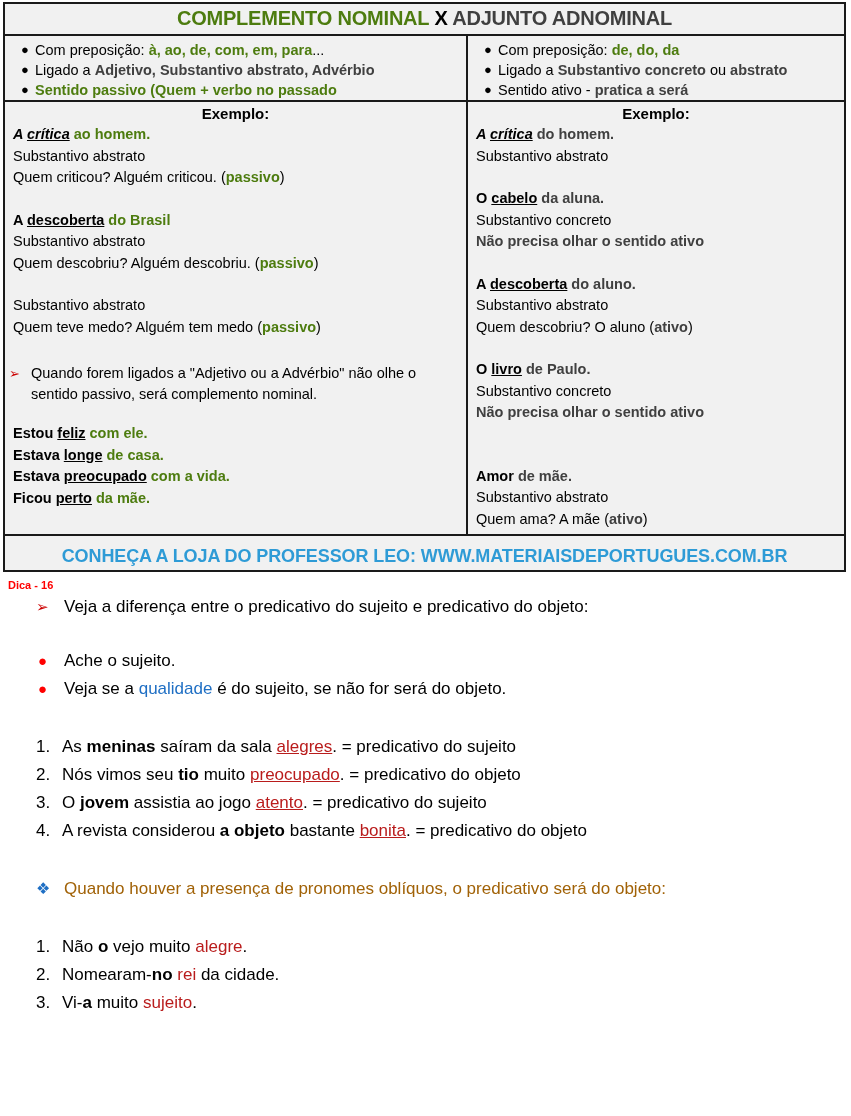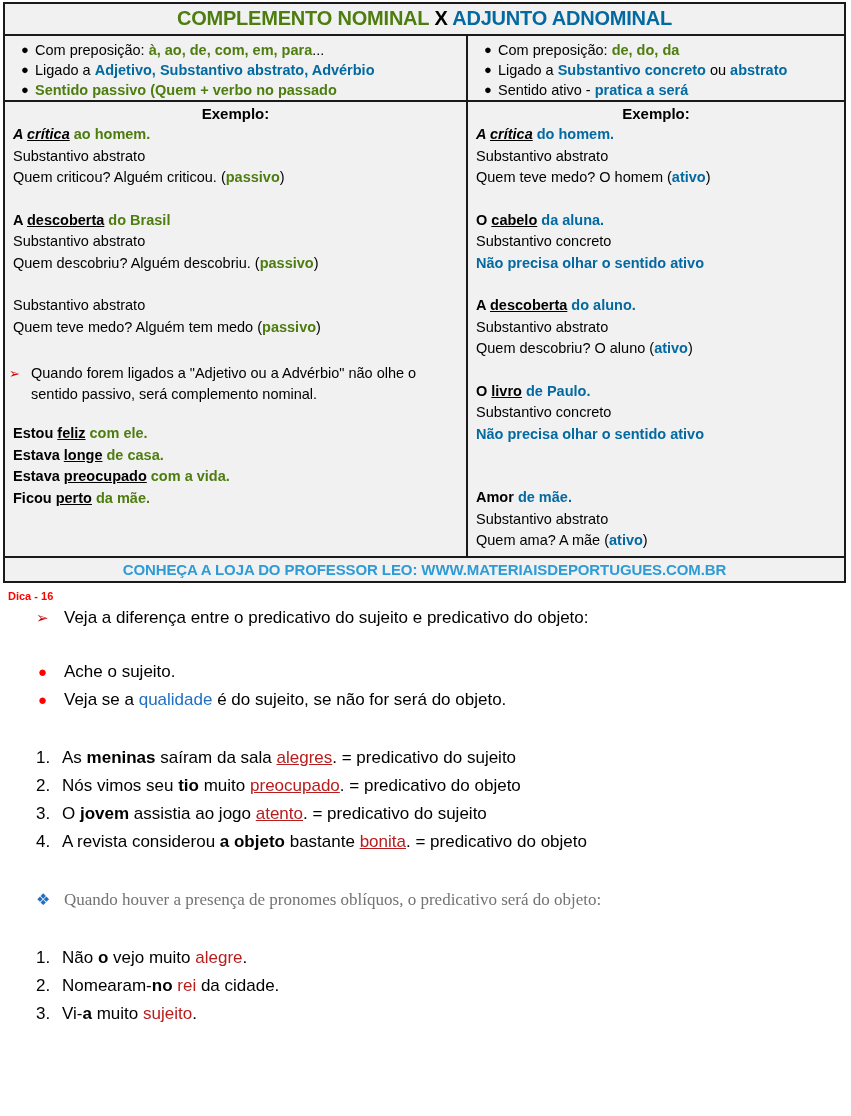--- a/index.html
+++ b/index.html
@@ -5,21 +5,21 @@
   html,body{margin:0;padding:0;}
   body{
     width:851px;height:1116px;
     background:#ffffff;
     font-family:"Liberation Sans", sans-serif;
     color:#000;
     overflow:hidden;
   }
   .red{color:#4d7c0f;}
   .redb{color:#b91c1c;}
-  .blue{color:#0369a1;}
+  .blue{color:#404040;}
   .dblue{color:#1F6FC4;}
   .u{text-decoration:underline;}
   .b{font-weight:bold;}
   .i{font-style:italic;}
 
   
   .tbl{
     margin:2px 3px 0 3px;
     border:2px solid #1a1a1a;
     background:#F1F1F1;
@@ -71,23 +71,23 @@
     padding:0 6px 0 4px;
   }
   .arrowline .bul{width:22px;flex:0 0 22px;color:#CC0000;font-size:13px;}
   .arrowline .tx{white-space:normal;}
 
   .banner{
     border-top:2px solid #1a1a1a;
     text-align:center;
     color:#2E9BD6;
     font-weight:bold;
-    font-size:15px;
+    font-size:18px;
     letter-spacing:-0.1px;
-    padding:3px 0 3px 0;
+    padding:10px 0 3px 0;
     background:#F1F1F1;
   }
 
   
   .lower{padding:4px 0 0 6px;position:relative;}
   .dica{
     color:#FF0000;font-weight:bold;font-size:11px;
     padding:3px 0 2px 2px;
   }
   .li{
@@ -101,21 +101,21 @@
   .l-arrow .mk{width:28px;color:#CC0000;font-size:15px;}
 
   .l-dot{padding-left:32px;}
   .l-dot .mk{width:26px;color:#FF0000;font-size:15px;line-height:28px;}
 
   .l-num{padding-left:30px;}
   .l-num .mk{width:26px;}
 
   .l-diam{padding-left:30px;}
   .l-diam .mk{width:28px;color:#1F6FC4;font-size:16px;}
-  .l-diam .tx{color:#737373;font-family:Liberation Serif, serif;}
+  .l-diam .tx{color:#a16207;}
   .gap-md{height:26px;}
   .gap-lg{height:30px;}
 </style>
 </head>
 <body>
 
 <div class="tbl">
 
   <div class="title-row">
     <span class="t">
@@ -192,21 +192,20 @@
           <span class="tx"><span>Sentido ativo - </span><span class="blue b">pratica a será</span></span>
         </div>
       </div>
 
       <div class="exhead">Exemplo:</div>
 
       <div class="exbody">
 
         <div class="ln"><span class="i b">A </span><span class="i b u">crítica</span><span class="blue b"> do homem</span><span class="blue b">.</span></div>
         <div class="ln">Substantivo abstrato</div>
-        <div class="ln"><span>Quem teve medo? O homem (</span><span class="blue b">ativo</span><span>)</span></div>
         <div class="sp"></div>
 
         <div class="ln"><span class="b">O </span><span class="b u">cabelo</span><span class="blue b"> da aluna</span><span class="blue b">.</span></div>
         <div class="ln">Substantivo concreto</div>
         <div class="ln blue b">Não precisa olhar o sentido ativo</div>
         <div class="sp"></div>
 
         <div class="ln"><span class="b">A </span><span class="b u">descoberta</span><span class="blue b"> do aluno</span><span class="blue b">.</span></div>
         <div class="ln">Substantivo abstrato</div>
         <div class="ln"><span>Quem descobriu? O aluno (</span><span class="blue b">ativo</span><span>)</span></div>

